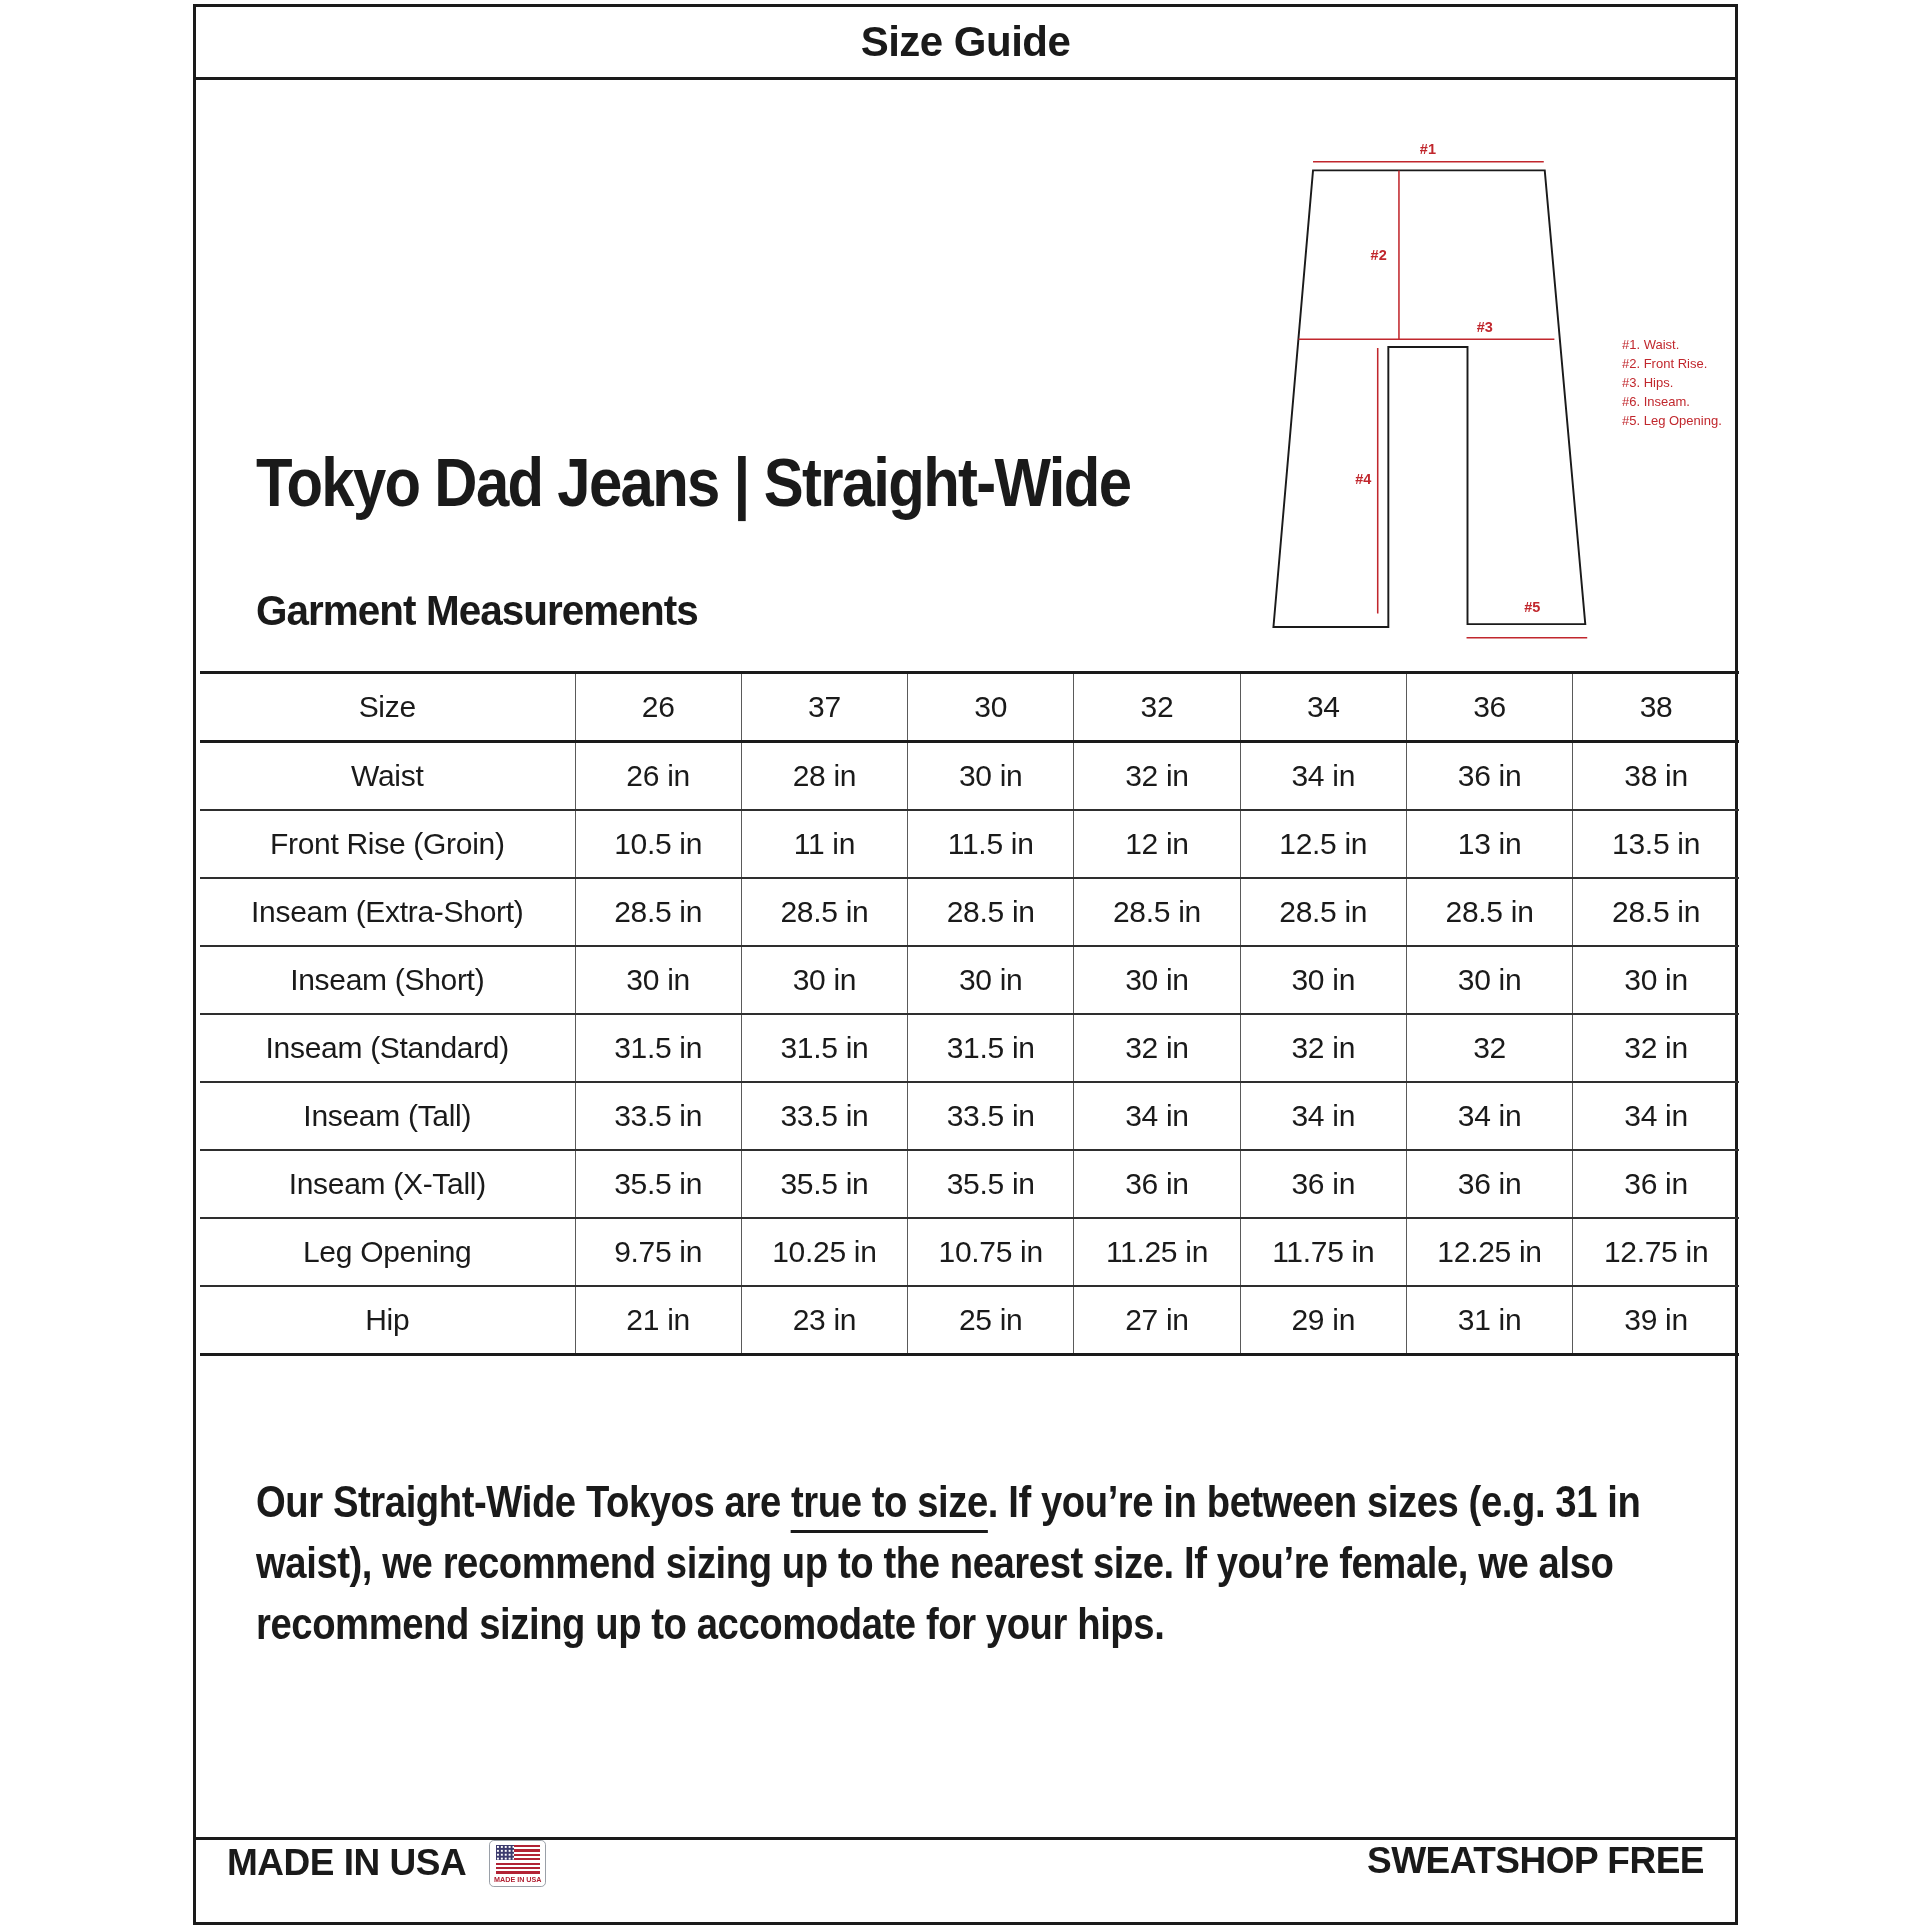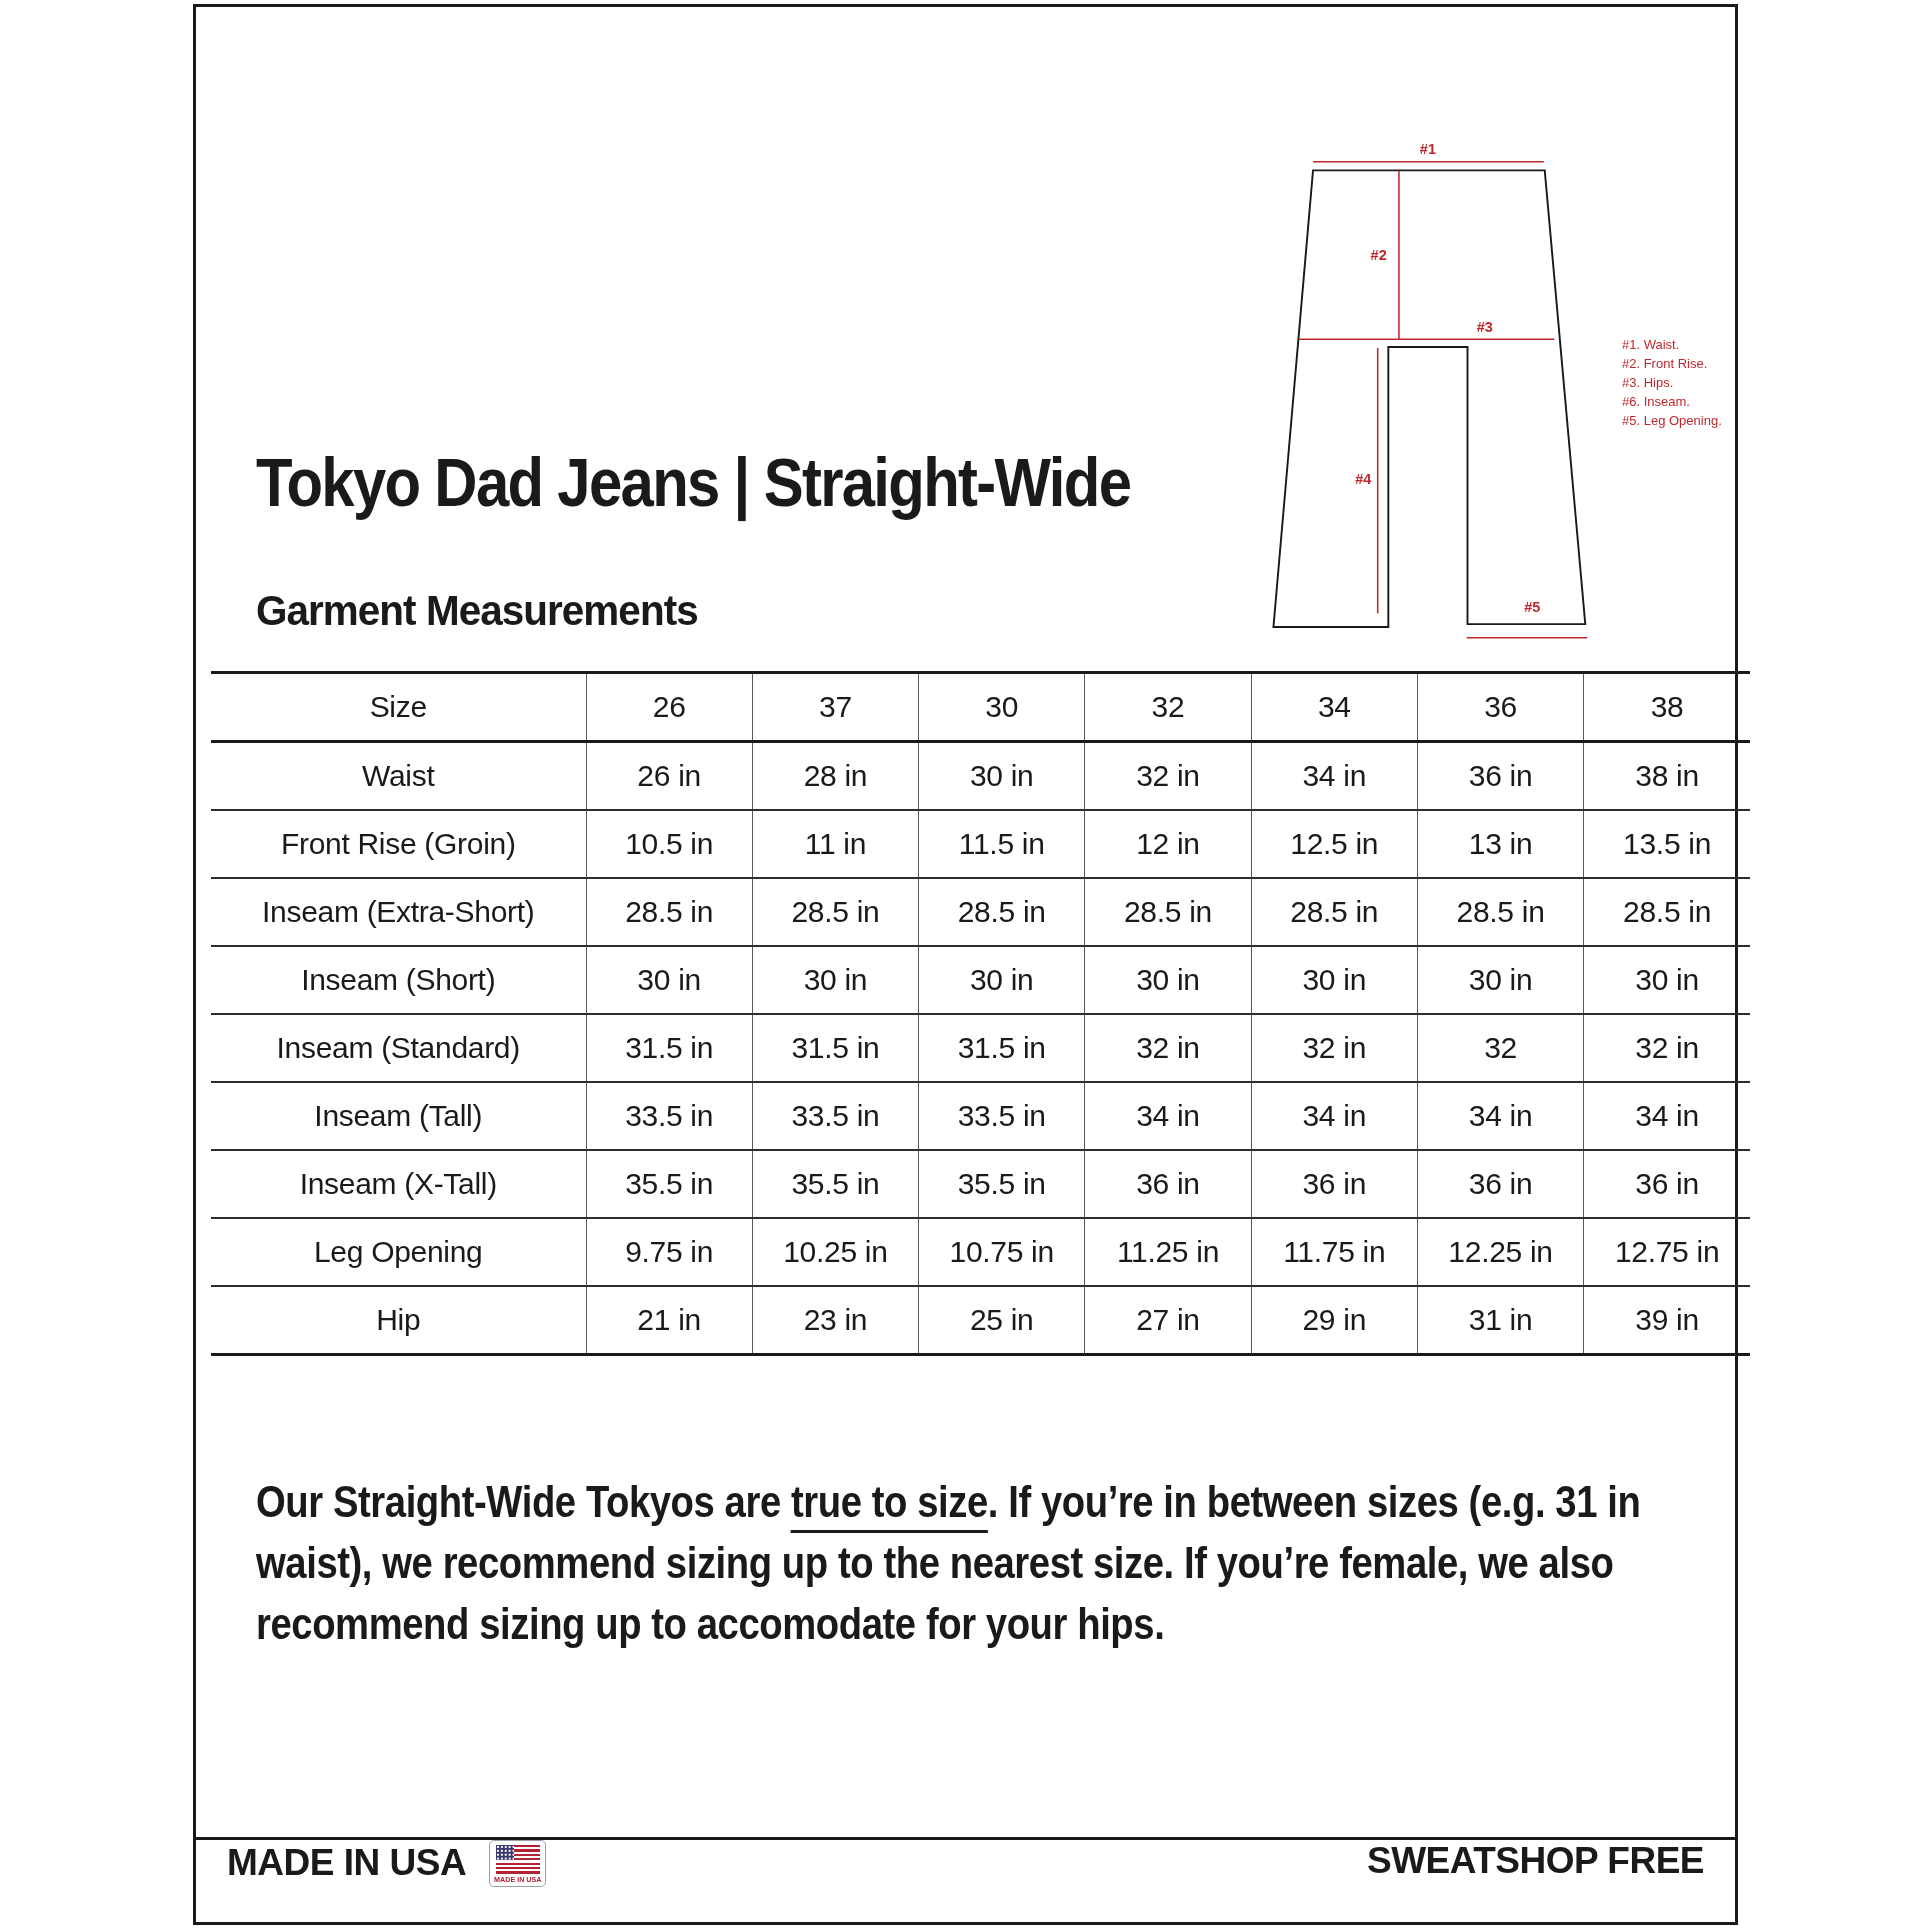--- a/index.html
+++ b/index.html
@@ -11,21 +11,21 @@
   
   .diagram{position:absolute;left:1058px;top:118px;width:483px;height:531px;}
   .diagram text{font-size:15px;font-weight:700;fill:#c1272d;font-family:"Liberation Sans","DejaVu Sans",sans-serif;}
   .diagram .outline{fill:none;stroke:#1a1a1a;stroke-width:2;}
   .diagram .red{stroke:#c1272d;stroke-width:1.6;}
   .legend{position:absolute;left:1426px;top:328px;font-size:13px;line-height:19px;font-weight:400;color:#c1272d;white-space:nowrap;}
   
   .product-title{position:absolute;left:60px;top:436px;font-size:68px;font-weight:800;letter-spacing:-1.9px;white-space:nowrap;transform:scaleX(0.88);transform-origin:0 0;margin:0;}
   .section-heading{position:absolute;left:60px;top:579px;font-size:43px;font-weight:700;letter-spacing:-1px;white-space:nowrap;transform:scaleX(0.94);transform-origin:0 0;margin:0;}
   
-  .mtable{position:absolute;left:15px;top:664px;width:100%;border-collapse:collapse;table-layout:fixed;}
+  .mtable{position:absolute;left:4px;top:664px;width:100%;border-collapse:collapse;table-layout:fixed;}
   .mtable th,.mtable td{height:66px;font-size:30px;font-weight:400;letter-spacing:-0.3px;text-align:center;vertical-align:middle;padding:0;border-left:1.9px solid #5a5a5a;border-top:2.9px solid #2e2e2e;}
   .mtable th:first-child,.mtable td:first-child{border-left:none;}
   .mtable thead th{border-top:3.9px solid #1a1a1a;border-bottom:3.9px solid #1a1a1a;}
   .mtable tbody tr:first-child td{border-top:none;}
   .mtable tbody tr:last-child td{border-bottom:3.9px solid #1a1a1a;}
   
   .note{position:absolute;left:60px;top:1464px;width:1701px;font-size:45px;line-height:61px;font-weight:700;letter-spacing:-0.5px;transform:scaleX(0.85);transform-origin:0 0;margin:0;}
   .note .u{border-bottom:3.9px solid #1a1a1a;padding-bottom:2.9px;}
   
   .bottombar{position:absolute;left:0;bottom:0;width:100%;height:85px;border-top:3.9px solid #1a1a1a;box-sizing:border-box;display:flex;align-items:flex-start;justify-content:space-between;padding:0 31px;}
@@ -34,20 +34,23 @@
   .flag-badge{display:inline-flex;flex-direction:column;align-items:center;border:1.9px solid #9aa0a8;border-radius:4.8px;background:#fff;padding:3.9px 3.9px 1.9px 3.9px;margin-left:23px;}
   .flag{position:relative;width:44px;height:29px;background:repeating-linear-gradient(180deg,#b22234 0 2.2px,#ffffff 2.2px 4.4px);}
   .canton{position:absolute;left:0;top:0;width:18.3px;height:15.4px;background-color:#3c3b6e;background-image:radial-gradient(circle at 1.9px 1.9px,#ffffff 0.9px,transparent 1.2px);background-size:3.9px 3.9px;}
   .flag-caption{font-size:7.2px;font-weight:700;color:#b22234;margin-top:1px;white-space:nowrap;}
 </style>
 </head>
 <body>
 
 <div class="frame">
 
+  <div class="titlebar">
+    <span>Size Guide</span>
+  </div>
 
   <svg class="diagram" viewBox="0 0 500 550" aria-hidden="true">
     <path class="outline" d="M61,47 L301,47 L343,517 L221,517 L221,230 L139,230 L139,520 L20,520 Z"></path>
     <line class="red" x1="61" y1="38" x2="300" y2="38"></line>
     <line class="red" x1="150" y1="47" x2="150" y2="222"></line>
     <line class="red" x1="46" y1="222" x2="311" y2="222"></line>
     <line class="red" x1="128" y1="231" x2="128" y2="506"></line>
     <line class="red" x1="220" y1="531" x2="345" y2="531"></line>
     <text x="180" y="30" text-anchor="middle">#1</text>
     <text x="129" y="140" text-anchor="middle">#2</text>

